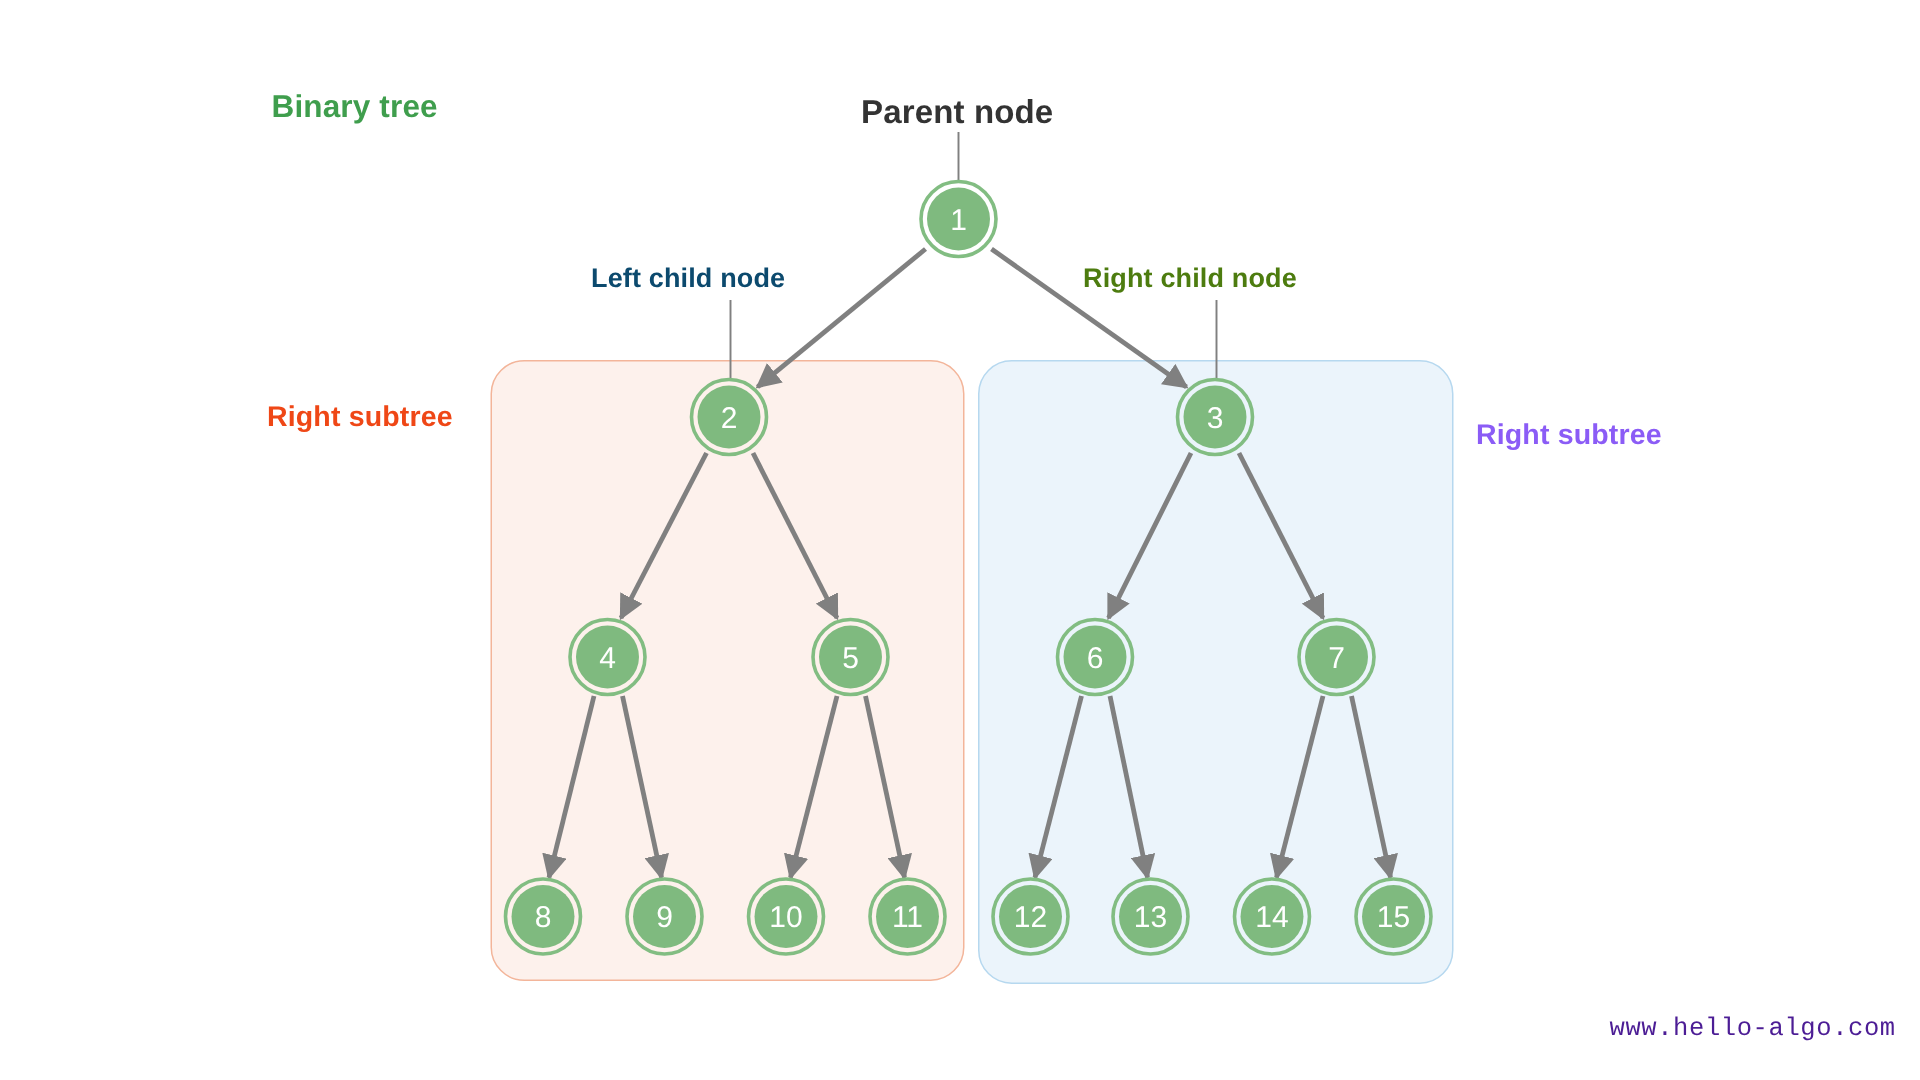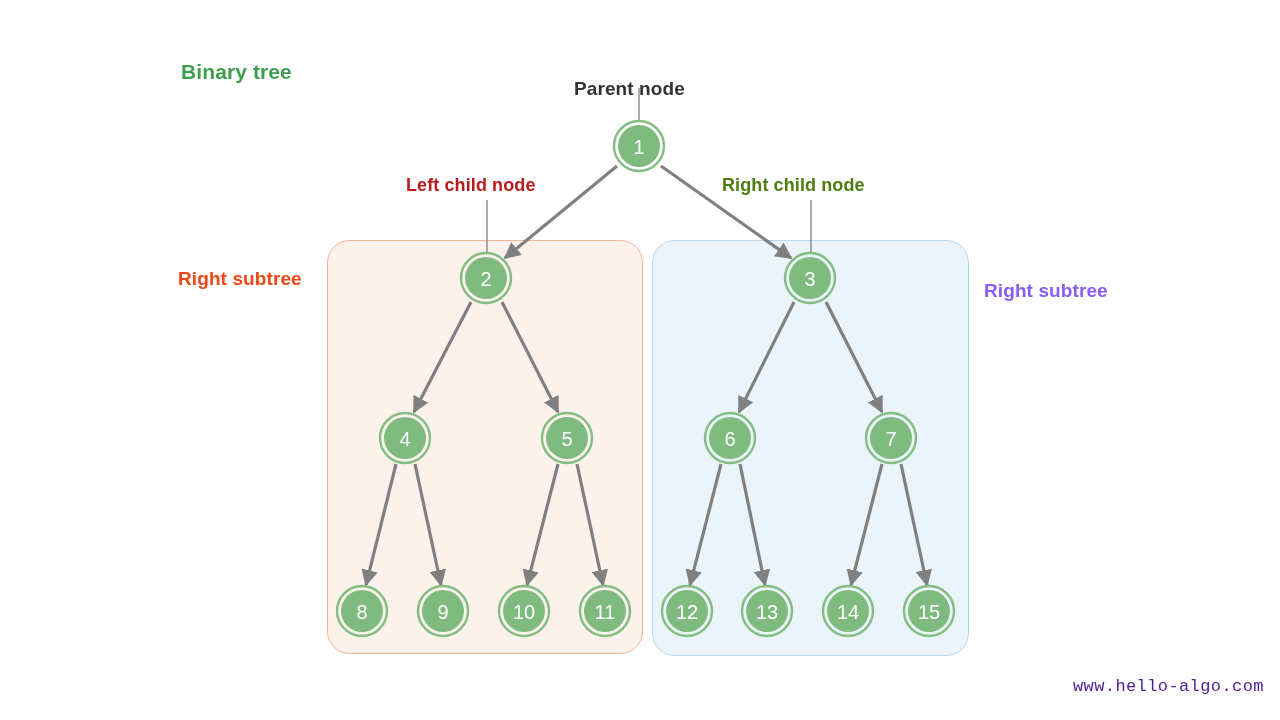--- a/index.html
+++ b/index.html
@@ -21,22 +21,22 @@
     left: 0; top: 0;
     width: 1280px; height: 720px;
   }
   .lbl {
     position: absolute;
     white-space: nowrap;
     font-weight: bold;
     letter-spacing: 0.1px;
   }
   .lbl-title   { font-size: 21px; color: #3f9e4d; left: 181px; top: 60px; }
-  .lbl-parent  { font-size: 19px; color: #333333; left: 574px; top: 62px; margin-top: 16px; }
-  .lbl-left    { font-size: 18px; color: #b91c1c; left: 406px; top: 175px; }
+  .lbl-parent  { font-size: 22px; color: #333333; left: 574px; top: 62px; }
+  .lbl-left    { font-size: 18px; color: #0c4a6e; left: 394px; top: 175px; }
   .lbl-right   { font-size: 18px; color: #4d7c0f; left: 722px; top: 175px; }
   .lbl-lsub    { font-size: 19px; color: #ef4716; left: 178px; top: 268px; }
   .lbl-rsub    { font-size: 19px; color: #8b5cf6; left: 984px; top: 280px; }
   .watermark {
     position: absolute;
     left: 1073px; top: 677px;
     font-family: Liberation Mono, monospace;
     font-size: 17px;
     color: #4c1d95;
     letter-spacing: 0.4px;

